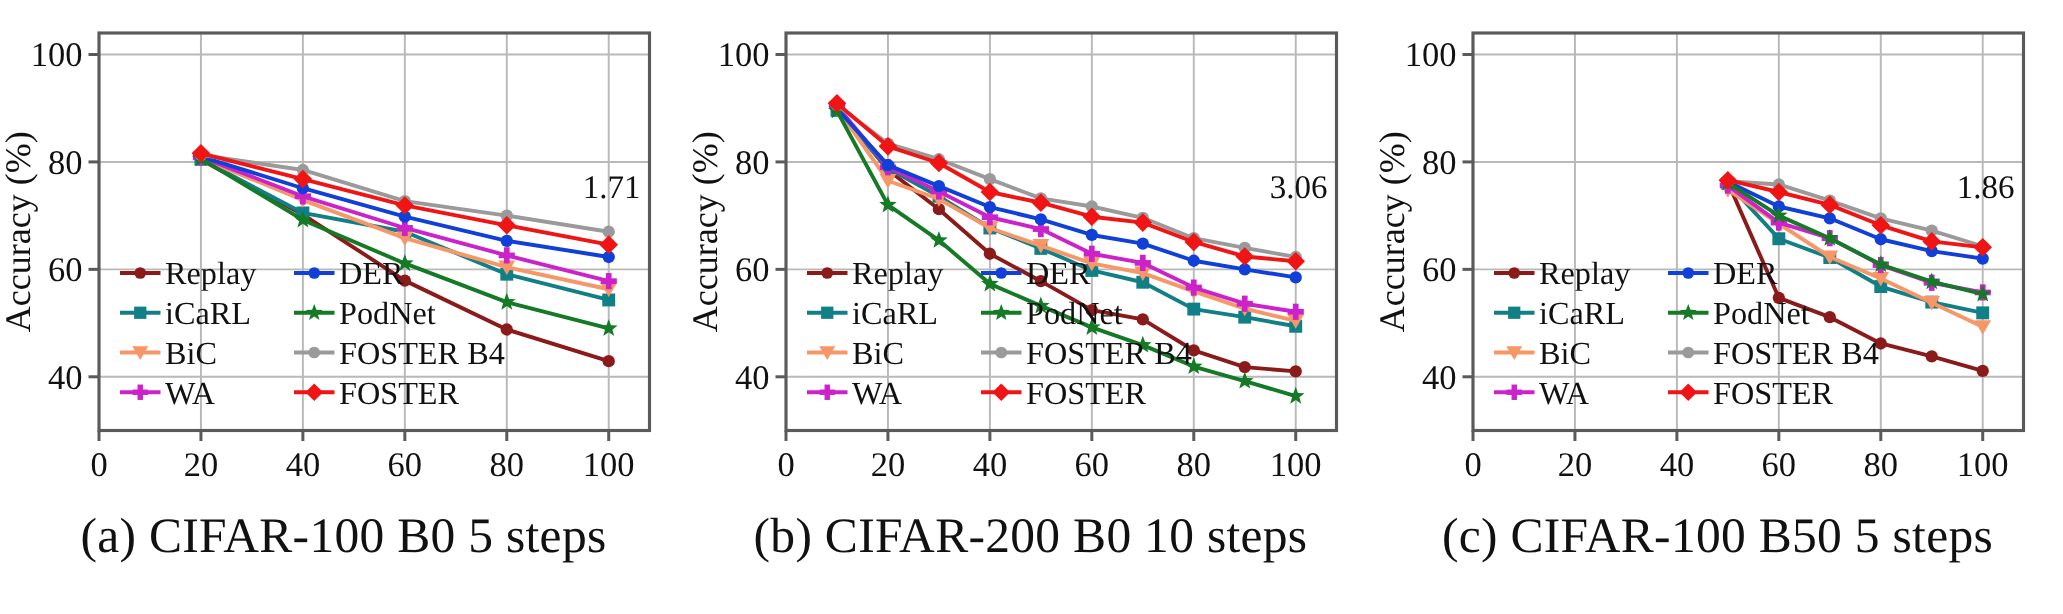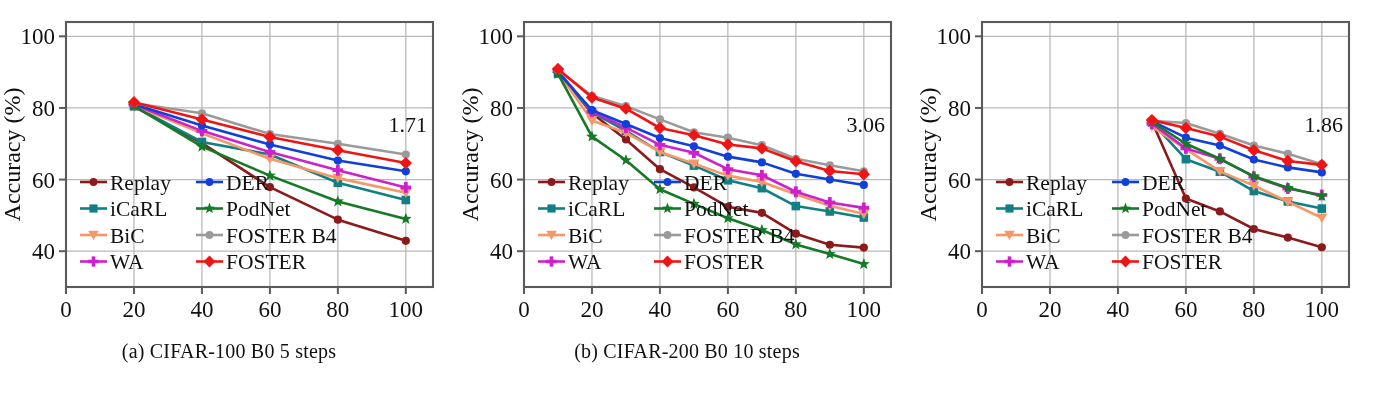--- a/index.html
+++ b/index.html
@@ -13,21 +13,21 @@
     display:flex;flex-direction:row;align-items:flex-start;
   }
   .panel{
     position:relative;width:458px;height:409px;
     display:flex;flex-direction:column;align-items:center;
   }
   .panel-plot{position:relative;width:458px;height:318px;}
   .panel-caption{
     width:458px;text-align:center;
     font-family:"Liberation Serif", serif;
-    font-size:20px;letter-spacing:0.2px;
+    font-size:33px;letter-spacing:0.2px;
     margin-top:22px;color:#111;
     white-space:nowrap;
   }
   svg{display:block;}
   .axis-line{stroke:#5a5a5a;stroke-width:2.1;fill:none;}
   .grid-line{stroke:#b9b9b9;stroke-width:1.3;}
   .tick-mark{stroke:#5a5a5a;stroke-width:2;}
   .tick-label{
     font-family:"Liberation Serif", serif;font-size:23px;fill:#111;
   }
@@ -626,14 +626,15 @@
               <text x="226" y="242.5" class="legend-text">FOSTER B4</text>
             </g>
             <g>
               <line x1="196" y1="261.5" x2="223" y2="261.5" class="legend-line" stroke="#F01414"></line>
               <polygon points="209.5,255.61 215.39,261.5 209.5,267.39 203.61,261.5" fill="#F01414"></polygon>
               <text x="226" y="269" class="legend-text">FOSTER</text>
             </g>
           </g>
         </svg>
       </div>
+      <div class="panel-caption">(c)  CIFAR-100 B50 5 steps</div>
     </div>
   </div>
 
 </body></html>

